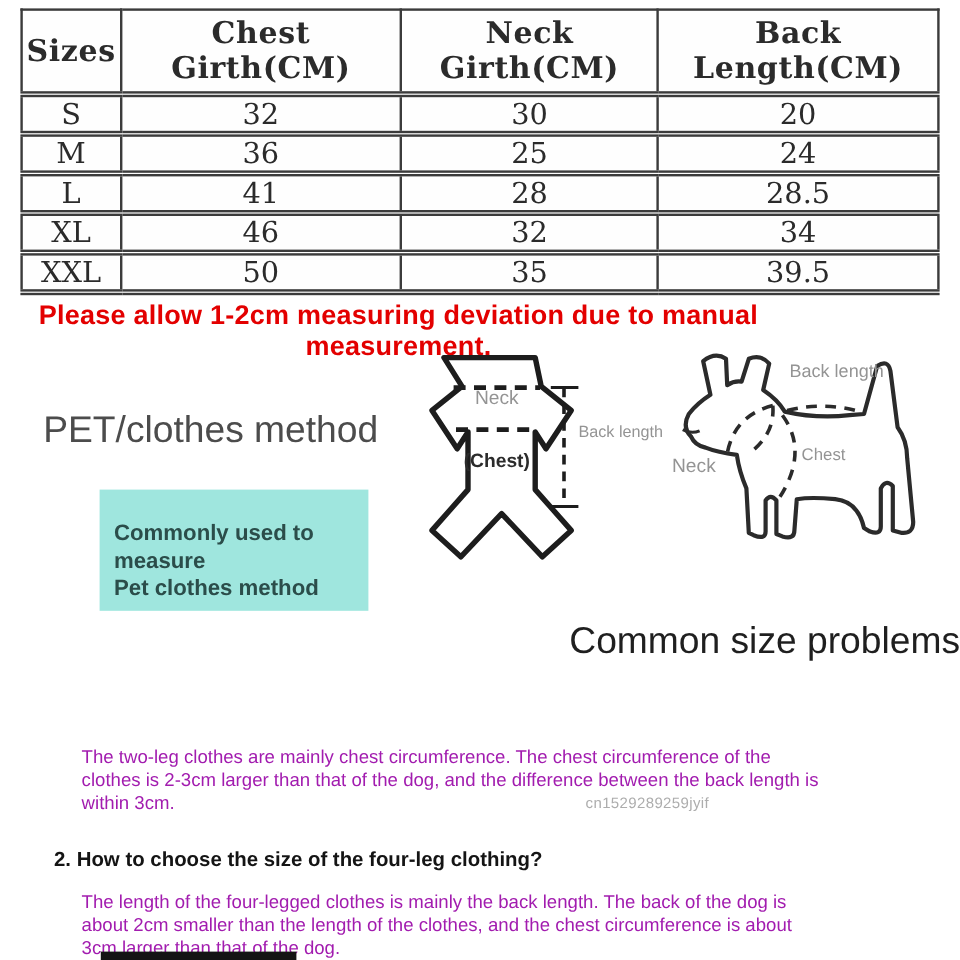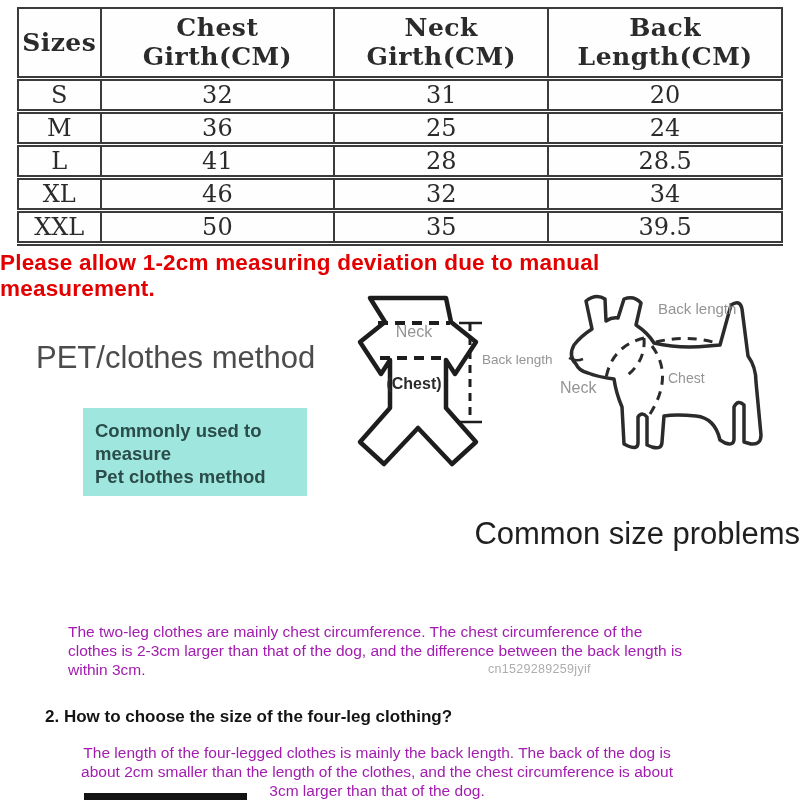--- a/index.html
+++ b/index.html
@@ -30,33 +30,34 @@
   }
   .size-table thead th {
     border-top: 2px solid #3b3b3b;
     height: 70px; font-size: 25px; font-weight: 700; letter-spacing: 0.5px;
   }
   .size-table tbody td { height: 33px; font-size: 24px; }
 
   
   .notice {
     position: absolute; left: 0; top: 250px; width: 664px;
+    text-align: center;
     font-size: 22.5px; font-weight: bold; color: #e30000;
     letter-spacing: 0.2px;
   }
 
   
   .measure-section { position: absolute; left: 0; top: 290px; width: 800px; height: 195px; }
   .pet-method-title {
     position: absolute; left: 36px; top: 50px;
     font-size: 31px; color: #4c4c4c;
   }
   .measure-highlight {
     position: absolute; left: 83px; top: 118px;
-    width: 224px; padding: 11px 12px 8px 12px;
+    width: 224px; padding: 24px 12px 8px 12px;
     background: #9fe6de;
   }
   .measure-highlight div {
     font-size: 18.5px; font-weight: bold; color: #2b4d4a; line-height: 1.25;
   }
   .diagram-svg { position: absolute; }
   .clothes-svg { left: 318px; top: 2px; }
   .dog-svg { left: 548px; top: -2px; }
   svg text { font-family: "Liberation Sans", sans-serif; }
   .lbl-gray { fill: #949494; }
@@ -68,21 +69,21 @@
     text-align: right; font-size: 31px; color: #1f1f1f;
   }
   .faq-question { position: absolute; left: 45px; font-size: 17px; font-weight: bold; color: #141414; }
   .faq-q1 { top: 587px; }
   .faq-q2 { top: 707px; }
   .faq-answer {
     position: absolute; left: 68px; width: 618px;
     font-size: 15.5px; line-height: 1.22; color: #a21caf;
   }
   .faq-a1 { top: 623px; }
-  .faq-a2 { top: 744px; text-align: center; }
+  .faq-a2 { top: 744px; }
   .watermark {
     position: absolute; left: 488px; top: 662px;
     font-size: 12.5px; color: #adadad; letter-spacing: 0.3px;
   }
 
   .bottom-bar {
     position: absolute; left: 84px; top: 793px;
     width: 163px; height: 7px; background: #141414;
   }
 </style>
@@ -103,21 +104,21 @@
         <th>Sizes</th>
         <th>Chest Girth(CM)</th>
         <th>Neck Girth(CM)</th>
         <th>Back Length(CM)</th>
       </tr>
     </thead>
     <tbody>
       <tr>
         <td>S</td>
         <td>32</td>
-        <td>31</td>
+        <td>30</td>
         <td>20</td>
       </tr>
       <tr>
         <td>M</td>
         <td>36</td>
         <td>25</td>
         <td>24</td>
       </tr>
       <tr>
         <td>L</td>

